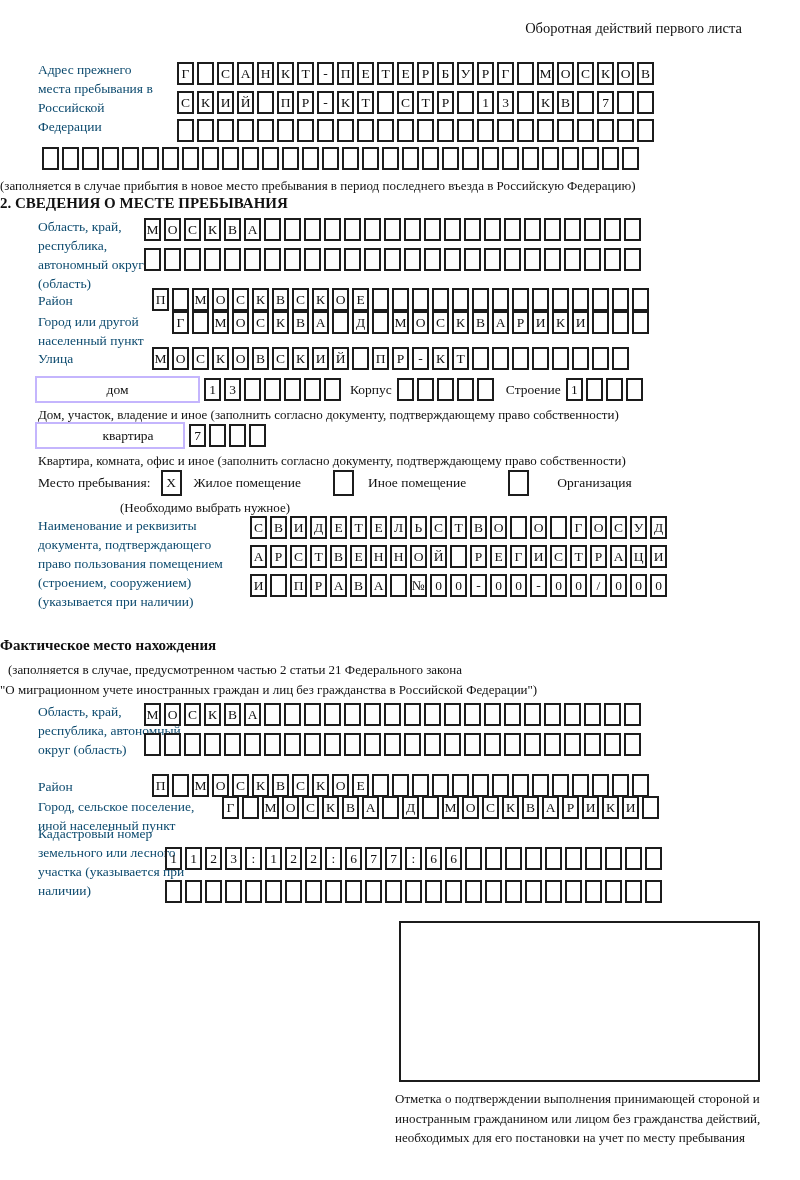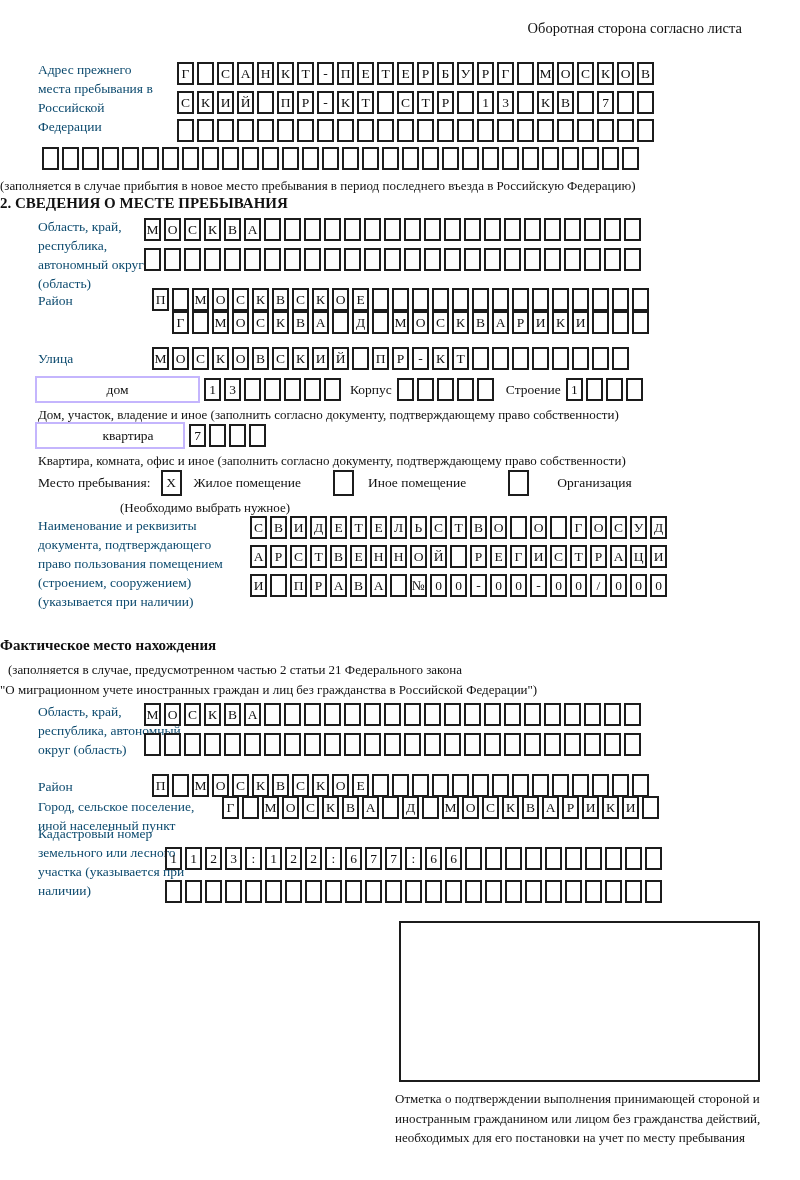--- a/index.html
+++ b/index.html
@@ -28,21 +28,21 @@
   }
   .row-flex { position:absolute; display:flex; align-items:center; }
   .inline-lbl { font-size:13.5px; flex:none; }
   .stamp-box { position:absolute; border:2px solid #1c1c1c; background:#fff; }
 </style>
 </head>
 <body>
 
 <div class="page">
 
-  <div class="abs" style="top:20px; right:58px; font-size:14.5px;">Оборотная сторона согласно листа</div>
+  <div class="abs" style="top:20px; right:58px; font-size:14.5px;">Оборотная действий первого листа</div>
 
   <div class="lbl" style="left:38px; top:60px; width:126px;">Адрес прежнего места пребывания в Российской Федерации</div>
   <div class="cells" style="left:177px; top:62px;">
       <span class="cell">Г</span>
       <span class="cell"></span>
       <span class="cell">С</span>
       <span class="cell">А</span>
       <span class="cell">Н</span>
       <span class="cell">К</span>
       <span class="cell">Т</span>
@@ -230,20 +230,21 @@
       <span class="cell"></span>
       <span class="cell"></span>
       <span class="cell"></span>
       <span class="cell"></span>
       <span class="cell"></span>
       <span class="cell"></span>
       <span class="cell"></span>
       <span class="cell"></span>
     </div>
 
+  <div class="lbl" style="left:38px; top:312px; width:132px;">Город или другой населенный пункт</div>
   <div class="cells" style="left:172px; top:311px;">
       <span class="cell">Г</span>
       <span class="cell"></span>
       <span class="cell">М</span>
       <span class="cell">О</span>
       <span class="cell">С</span>
       <span class="cell">К</span>
       <span class="cell">В</span>
       <span class="cell">А</span>
       <span class="cell"></span>

